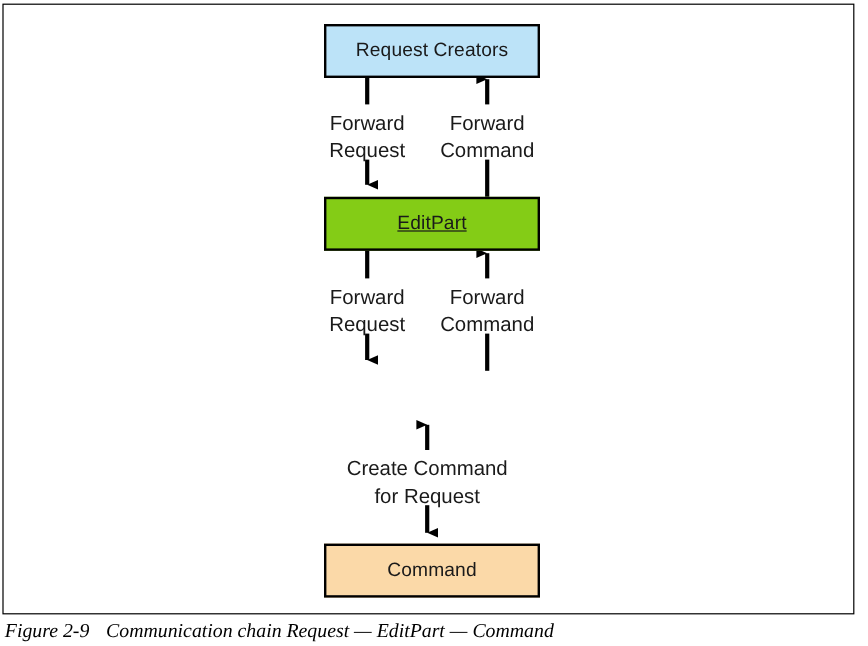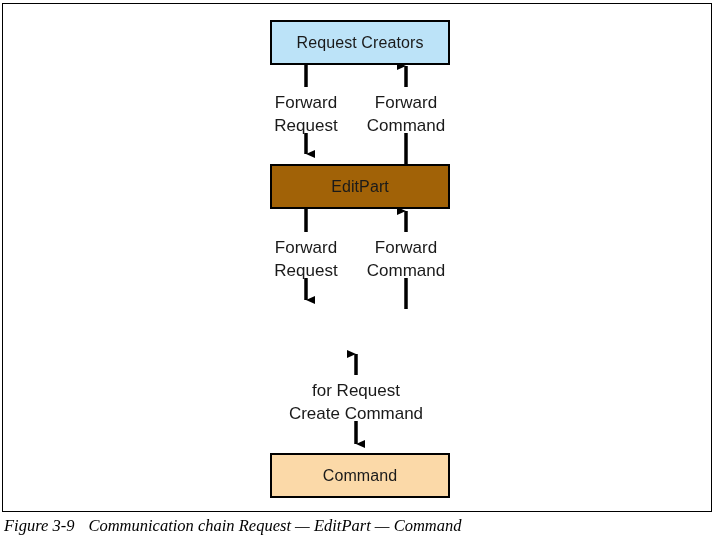--- a/index.html
+++ b/index.html
@@ -138,42 +138,42 @@
 
     <div class="edge-label" style="left:243px; top:88px; width:120px;">
       <span>Forward</span>
       <span>Request</span>
     </div>
     <div class="edge-label" style="left:343px; top:88px; width:120px;">
       <span>Forward</span>
       <span>Command</span>
     </div>
 
-    <div class="node" style="left:267px; top:160px; width:180px; height:45px; background:#a16207;">
+    <div class="node" style="left:267px; top:160px; width:180px; height:45px; background:#84cc16;text-decoration:underline;">
       <span class="node-label">EditPart</span>
     </div>
 
     <div class="edge-label" style="left:243px; top:233px; width:120px;">
       <span>Forward</span>
       <span>Request</span>
     </div>
     <div class="edge-label" style="left:343px; top:233px; width:120px;">
       <span>Forward</span>
       <span>Command</span>
     </div>
 
 
     <div class="edge-label" style="left:253px; top:376px; width:200px;">
+      <span>Create Command</span>
       <span>for Request</span>
-      <span>Create Command</span>
     </div>
 
     <div class="node" style="left:267px; top:449px; width:180px; height:45px; background:#fbd9a8;">
       <span class="node-label">Command</span>
     </div>
 
   </div>
 
   <div class="caption">
-    <span class="cap-num">Figure 3-9</span><span class="cap-txt">Communication chain Request — EditPart — Command</span>
+    <span class="cap-num">Figure 2-9</span><span class="cap-txt">Communication chain Request — EditPart — Command</span>
   </div>
 
 </div>
 
 </body></html>

